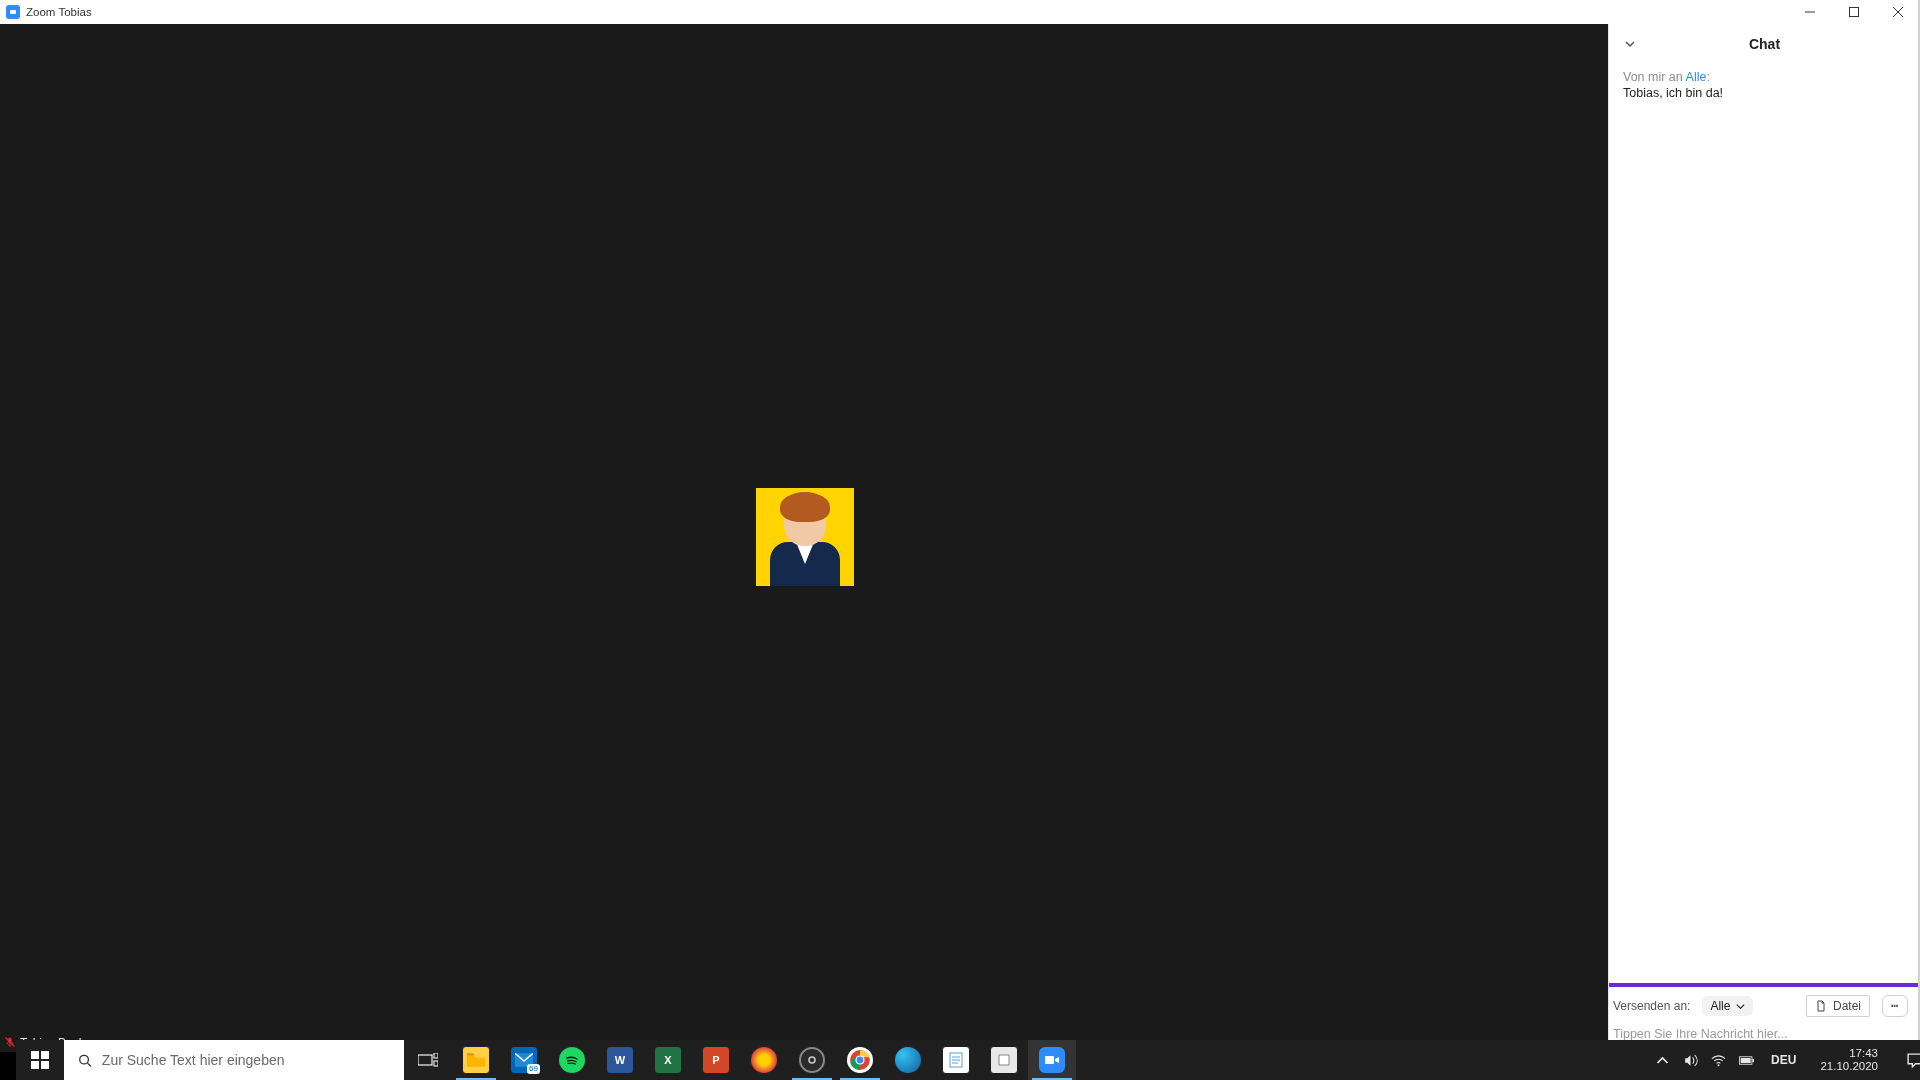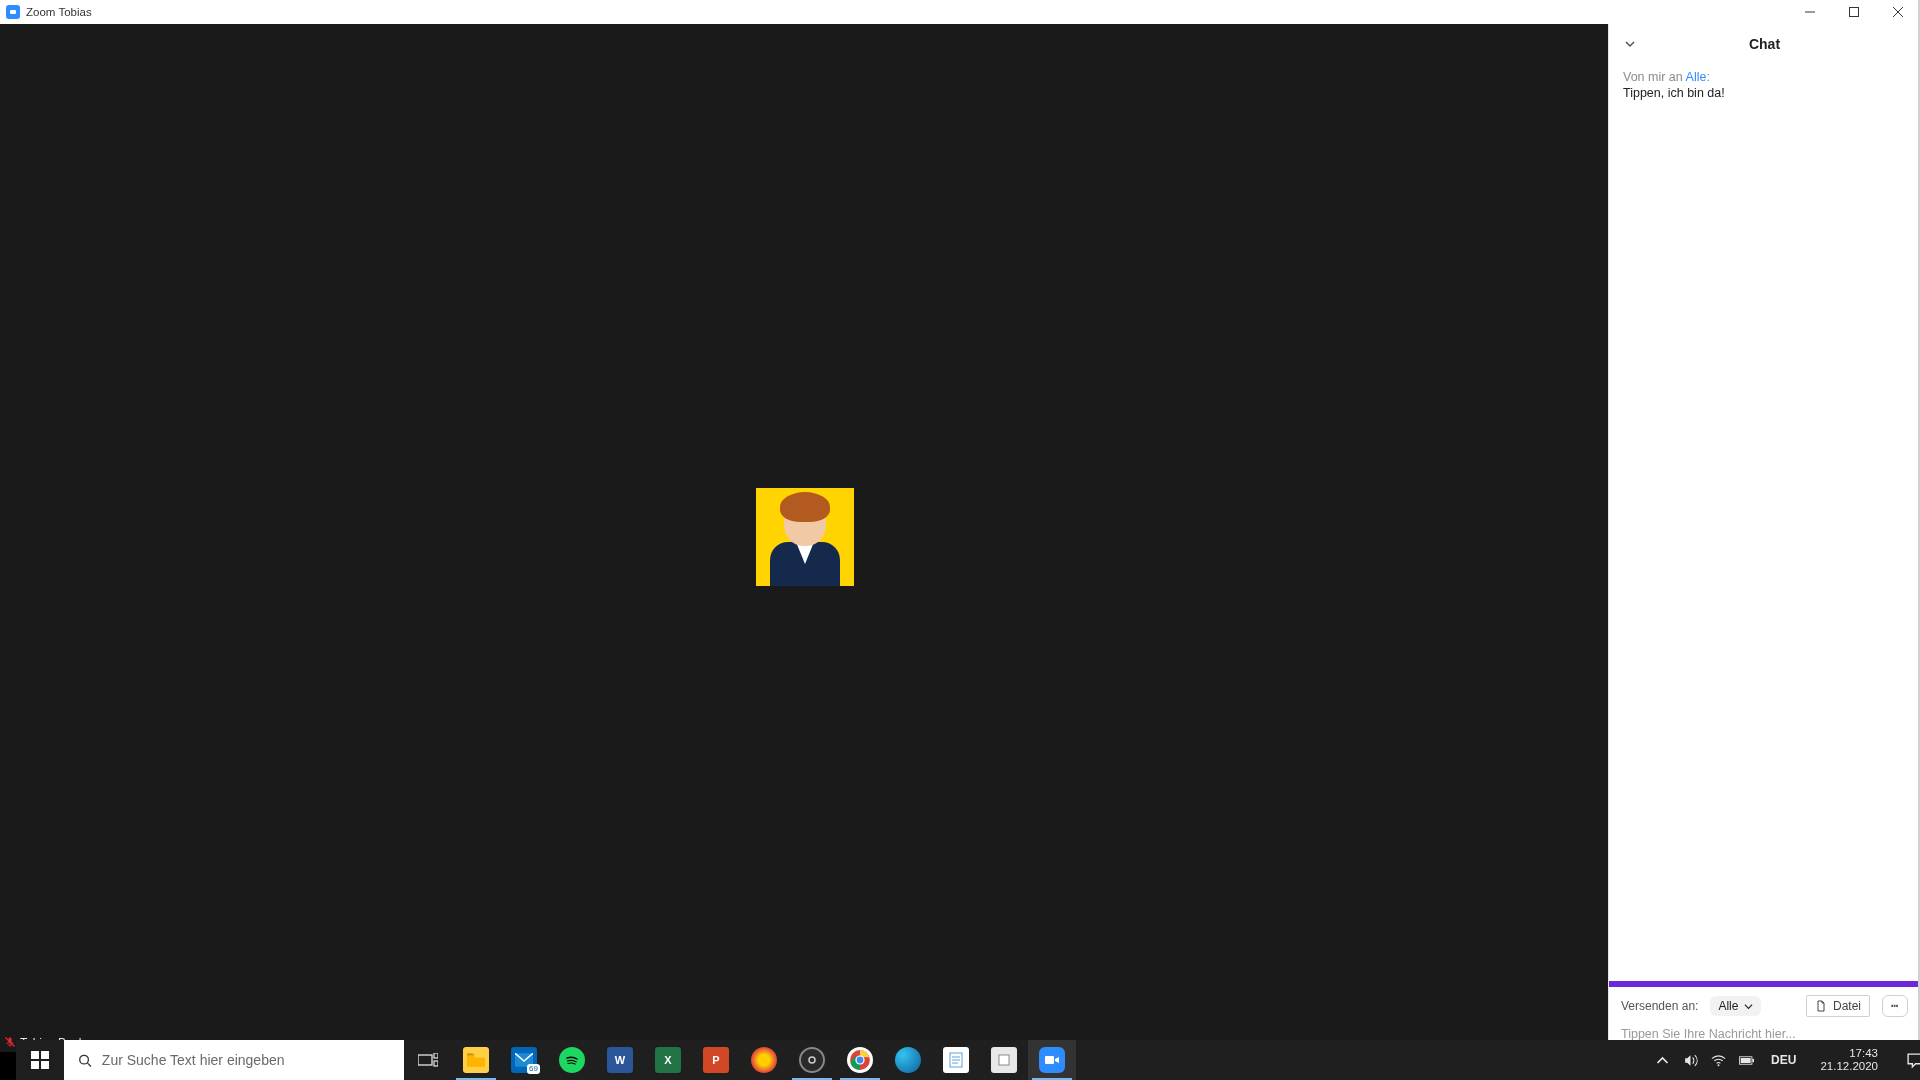--- a/index.html
+++ b/index.html
@@ -144,22 +144,22 @@
     flex: 1;
     padding: 6px 14px;
     font-size: 12.5px;
     overflow: hidden;
   }
   .chat-line-meta { color: #8c8c8c; }
   .chat-line-meta .to-target { color: #2d8cff; }
   .chat-line-text { color: #222; margin-top: 2px; }
 
   .chat-footer {
-    border-top: 6px solid #6d28d9;
-    padding: 8px 12px 10px 12px;
+    border-top: 4px solid #6d28d9;
+    padding: 8px 12px 10px 4px;
   }
   .chat-footer-row1 {
     display: flex;
     align-items: center;
     font-size: 12px;
     color: #555;
     gap: 12px;
   }
   .send-to-select {
     display: inline-flex;
@@ -365,21 +365,21 @@
               <path d="M2 4 L6 8 L10 4" fill="none" stroke="currentColor" stroke-width="1.5"></path>
             </svg>
         </div>
         <span>Chat</span>
       </div>
 
       <div class="chat-messages">
         <div class="chat-line-meta">
           <span>Von mir an </span><span class="to-target">Alle</span><span>:</span>
         </div>
-        <div class="chat-line-text">Tippen, ich bin da!</div>
+        <div class="chat-line-text">Tobias, ich bin da!</div>
       </div>
 
       <div class="chat-footer">
         <div class="chat-footer-row1">
           <span>Versenden an:</span>
           <span class="send-to-select">
             <span>Alle</span>
             <svg viewBox="0 0 10 10">
                 <path d="M1 3 L5 7 L9 3" fill="none" stroke="currentColor" stroke-width="1.3"></path>
               </svg>
@@ -553,21 +553,21 @@
     <span class="tray-ico">
       <svg viewBox="0 0 18 10">
           <rect x="0.5" y="0.5" width="15" height="9" fill="none" stroke="currentColor" stroke-width="1"></rect>
           <rect x="16" y="3" width="2" height="4" fill="currentColor"></rect>
           <rect x="2" y="2" width="12" height="6" fill="currentColor"></rect>
         </svg>
     </span>
     <span class="lang-ind">DEU</span>
     <span class="clock">
       <span>17:43</span>
-      <span>21.12.2020</span>
+      <span>21.10.2020</span>
     </span>
   </div>
 
   <div class="notif-btn" style="position:relative;">
     <svg viewBox="0 0 16 16">
       <path d="M2 2h12v9H9l-3 3v-3H2z" fill="none" stroke="currentColor" stroke-width="1.3"></path>
     </svg>
     <span style="position:absolute;bottom:6px;right:8px;font-size:9px;color:#fff;">1</span>
   </div>
 

